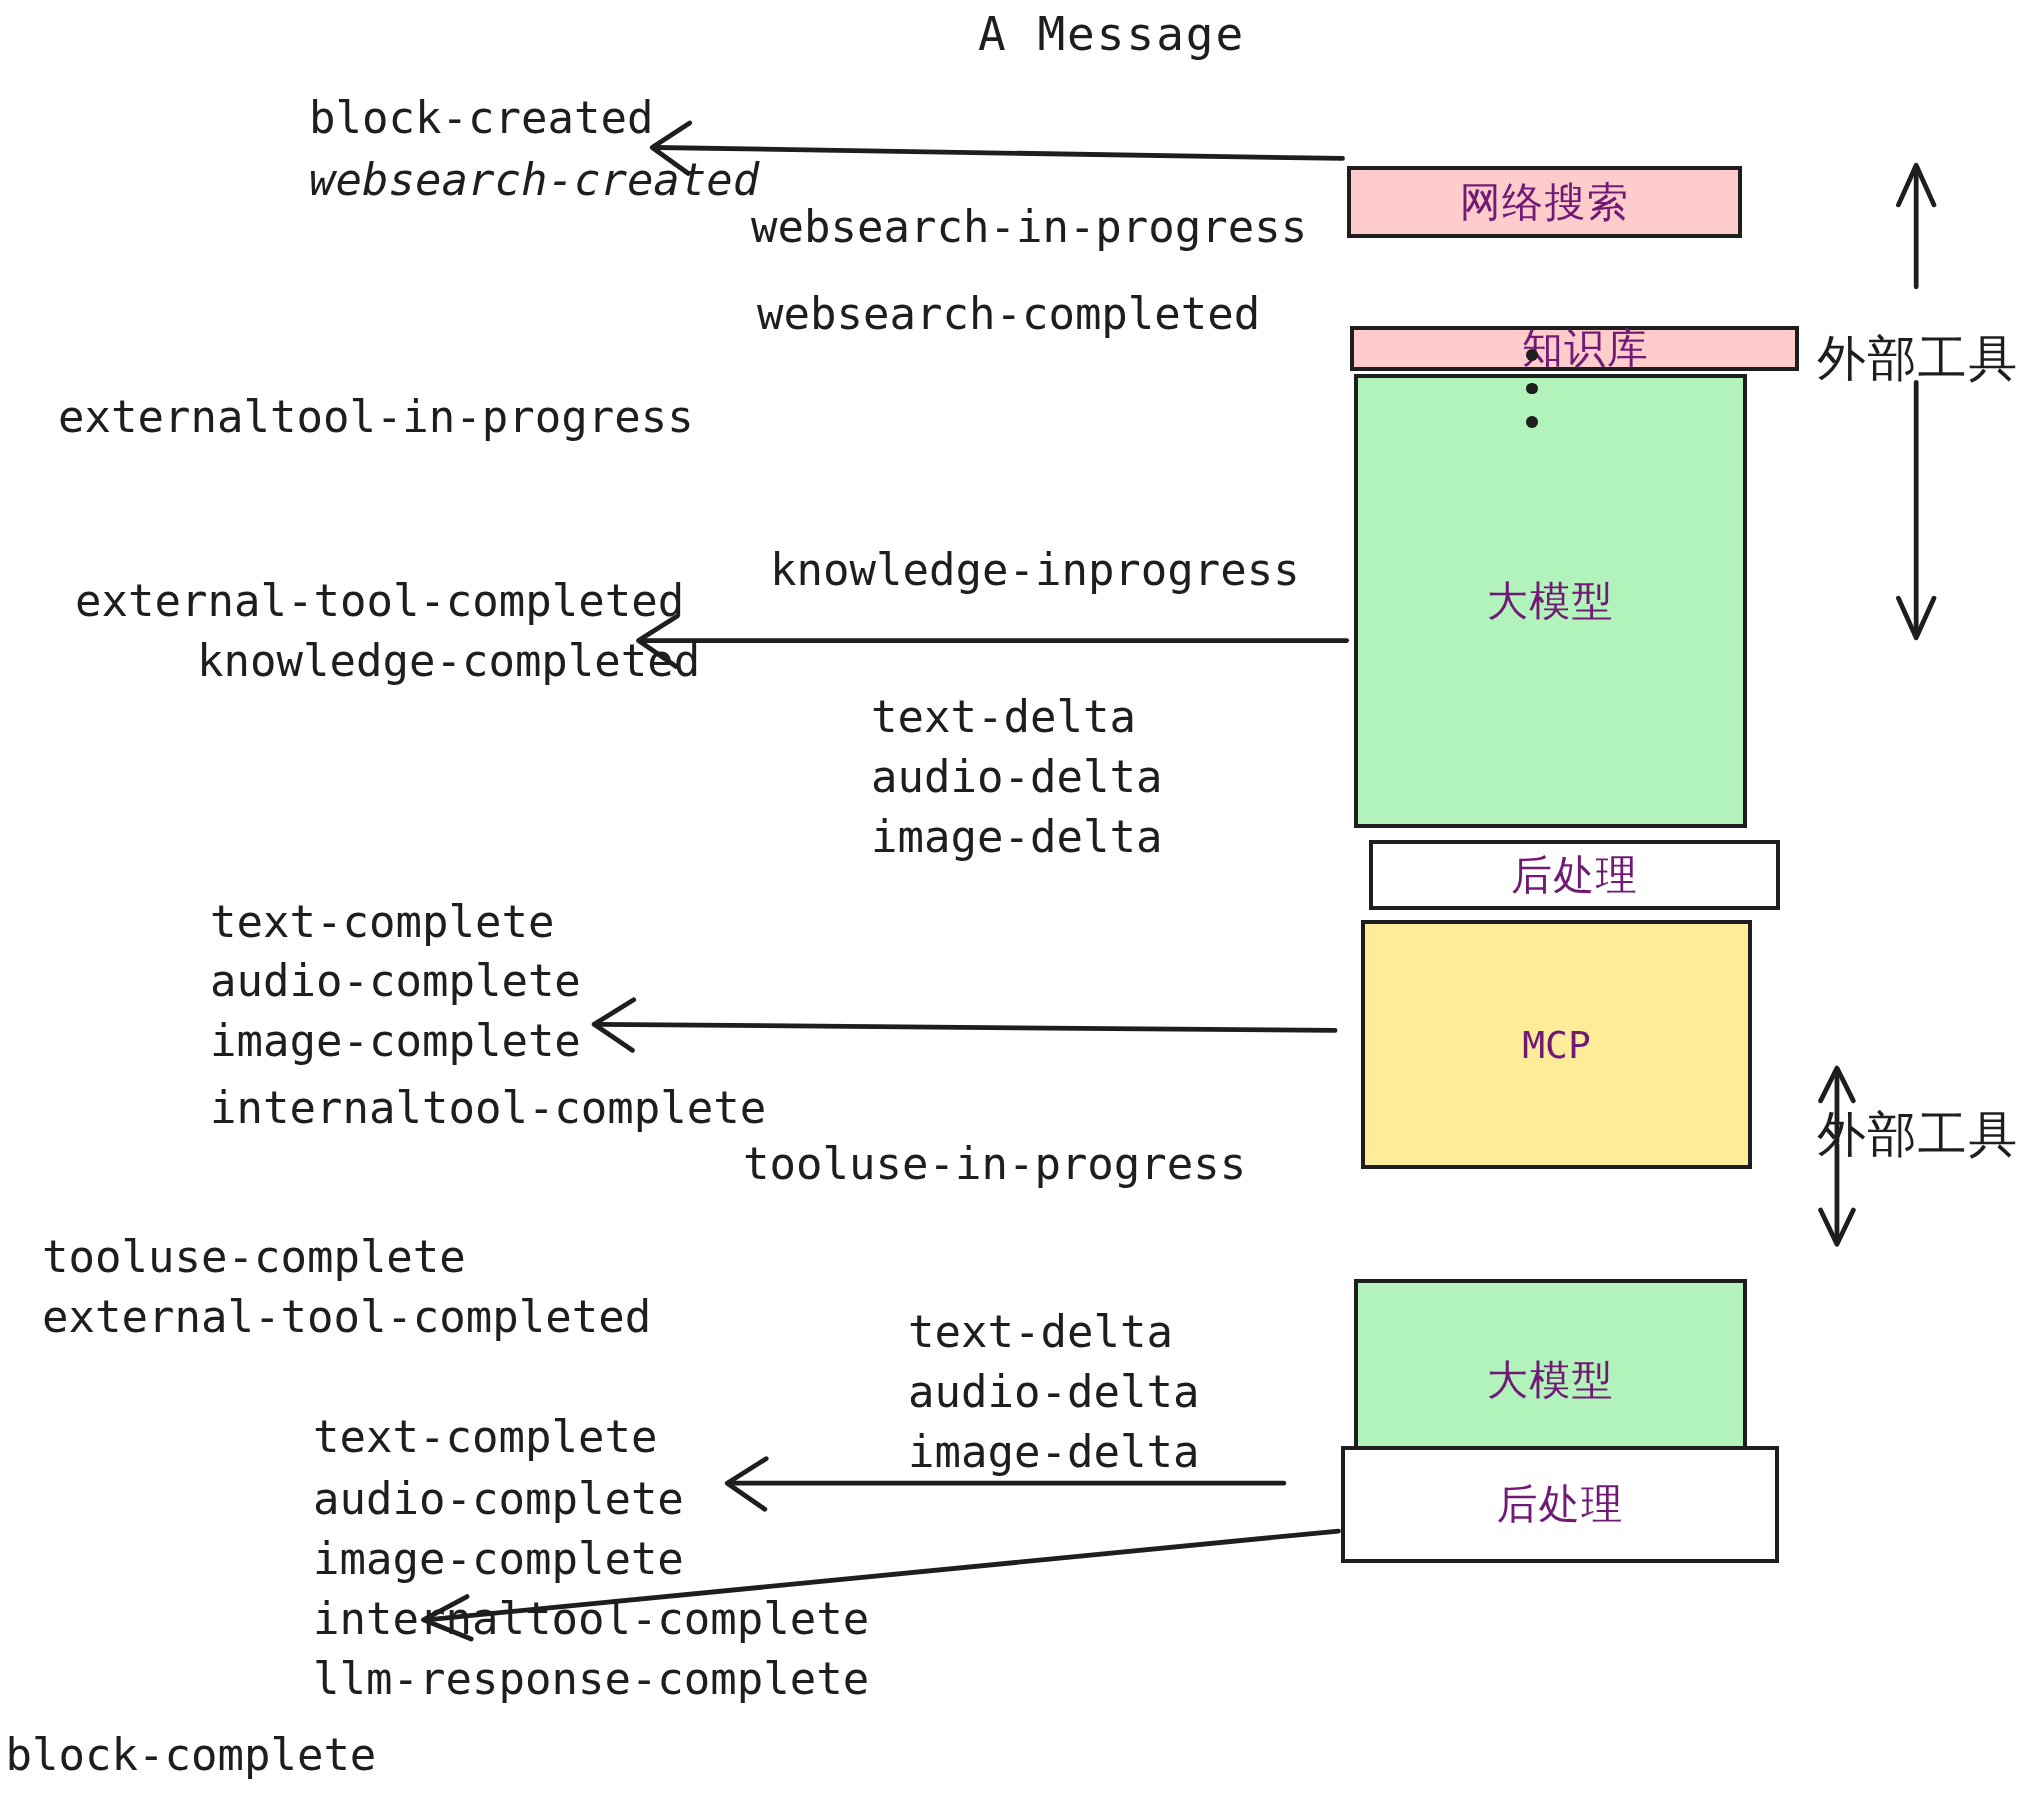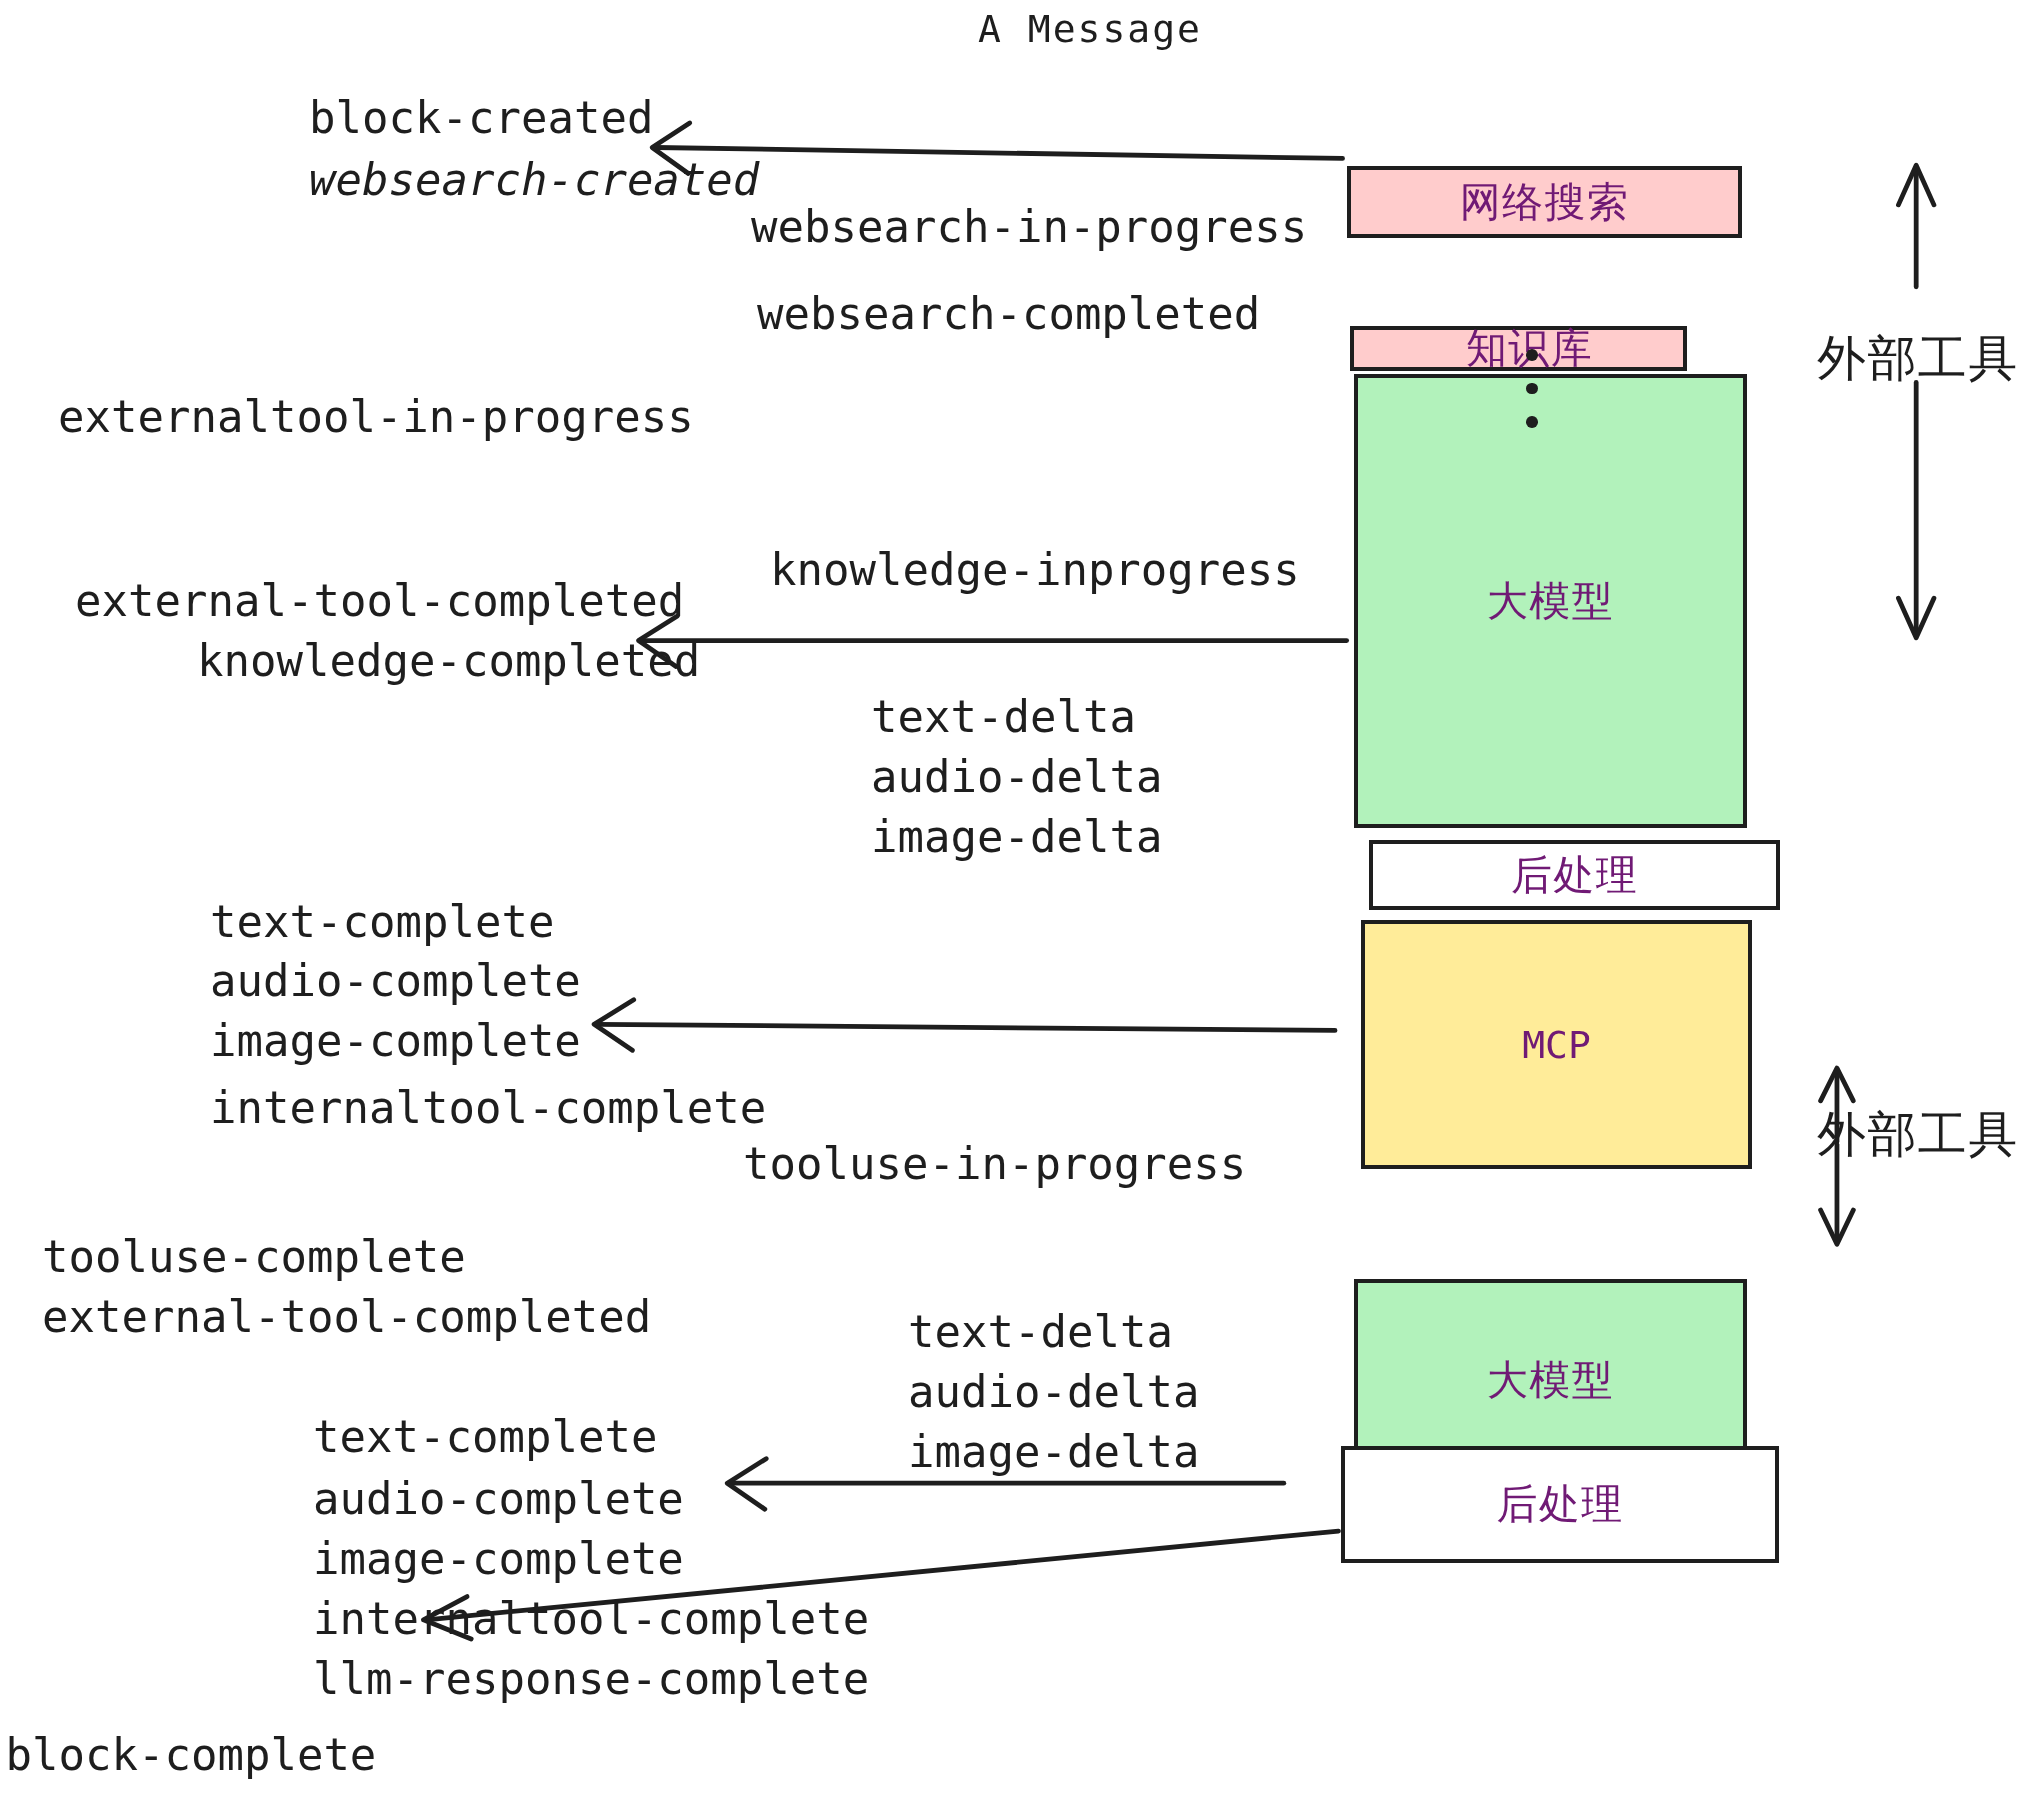--- a/index.html
+++ b/index.html
@@ -13,21 +13,21 @@
   .box span{font-family:"DejaVu Sans","Liberation Sans",sans-serif;
             font-size:41px;color:#701a75;letter-spacing:1.4px;}
   .box.mcp span{font-family:"DejaVu Sans Mono","Liberation Mono",monospace;
                 font-size:38px;letter-spacing:0;}
 
   .lbl{position:absolute;white-space:pre;color:#1e1e1e;
        font-family:"DejaVu Sans Mono","Liberation Mono",monospace;
        font-size:44px;line-height:1.0;}
   .title{position:absolute;white-space:pre;color:#1e1e1e;
          font-family:"DejaVu Sans Mono","Liberation Mono",monospace;
-         font-size:38px;letter-spacing:2px;}
+         font-size:46px;letter-spacing:2px;}
   .cn{position:absolute;white-space:pre;color:#1e1e1e;
       font-family:"DejaVu Sans","Liberation Sans",sans-serif;
       font-size:49px;letter-spacing:1.4px;}
   .dots{position:absolute;display:flex;flex-direction:column;align-items:center;}
   .dots i{display:block;width:11.6px;height:11.6px;border-radius:50%;
           background:#1e1e1e;margin:11px 0;}
 </style>
 </head>
 <body>
 
@@ -77,21 +77,21 @@
       </g>
     </g>
   </svg>
 
   <div class="title" style="left:978px;top:6.8px;">A Message</div>
 
   <div class="box" style="left:1347px;top:166px;width:395px;height:72px;background:#ffcccc;">
     <span>网络搜索</span>
   </div>
 
-  <div class="box" style="left:1350px;top:326px;width:337px;height:45px;background:#ffcccc;padding-left:22px;">
+  <div class="box" style="left:1350px;top:326px;width:449px;height:45px;background:#ffcccc;padding-left:22px;">
     <span>知识库</span>
   </div>
 
   <div class="box" style="left:1354px;top:374px;width:393px;height:454px;background:#b2f2bb;">
     <span>大模型</span>
   </div>
 
   <div class="box" style="left:1369px;top:840px;width:411px;height:70px;background:#ffffff;">
     <span>后处理</span>
   </div>

